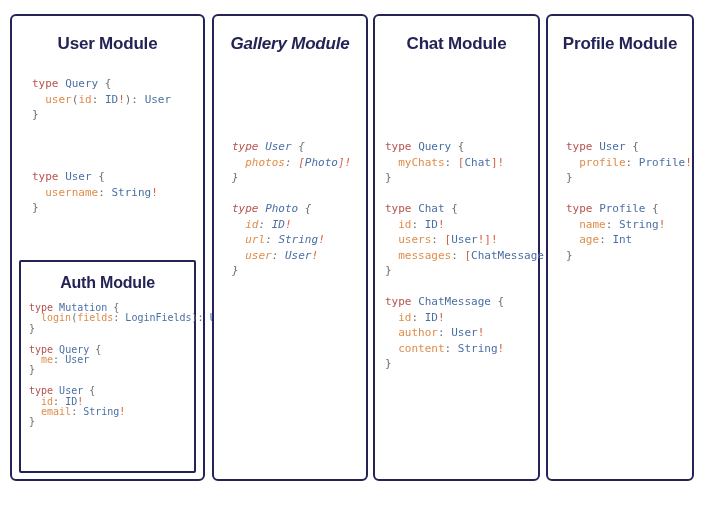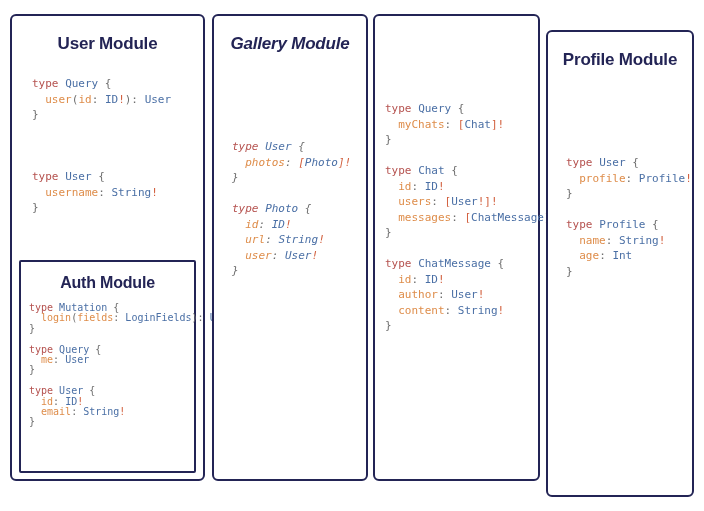--- a/index.html
+++ b/index.html
@@ -54,21 +54,21 @@
   .tname   { color: #4a6fa5; }
   .field   { color: #de8c49; }
   .punct   { color: #6f6f6f; }
   .bang    { color: #d2603e; }
   .brk     { color: #d2603e; }
 
   
   #mod-user     { left: 10px;  top: 14px;  width: 195px; height: 467px; }
   #mod-gallery  { left: 212px; top: 14px;  width: 156px; height: 467px; font-style: italic; }
   #mod-chat     { left: 373px; top: 14px;  width: 167px; height: 467px; }
-  #mod-profile  { left: 546px; top: 14px;  width: 148px; height: 467px; margin-top: 16px; }
+  #mod-profile  { left: 546px; top: 14px;  width: 148px; height: 467px; }
 
   #mod-user .code.top   { margin-left: 20px; margin-top: 22px; }
   #mod-gallery .code    { margin-left: 18px; margin-top: 85px; }
   #mod-chat .code       { margin-left: 10px; margin-top: 85px; }
   #mod-profile .code    { margin-left: 18px; margin-top: 85px; }
 
   
   #mod-auth {
     position: absolute;
     left: 7px;
@@ -106,20 +106,21 @@
       <div class="code"><div><span class="kw">type </span><span class="tname">Mutation</span><span class="punct"> {</span></div><div><span class="field">  login</span><span class="punct">(</span><span class="field">fields</span><span class="punct">: </span><span class="tname">LoginFields</span><span class="punct">): </span><span class="tname">User</span></div><div><span class="punct">}</span></div><div>&nbsp;</div><div><span class="kw">type </span><span class="tname">Query</span><span class="punct"> {</span></div><div><span class="field">  me</span><span class="punct">: </span><span class="tname">User</span></div><div><span class="punct">}</span></div><div>&nbsp;</div><div><span class="kw">type </span><span class="tname">User</span><span class="punct"> {</span></div><div><span class="field">  id</span><span class="punct">: </span><span class="tname">ID</span><span class="bang">!</span></div><div><span class="field">  email</span><span class="punct">: </span><span class="tname">String</span><span class="bang">!</span></div><div><span class="punct">}</span></div></div>
     </div>
   </div>
 
   <div class="module" id="mod-gallery">
     <div class="module-title">Gallery Module</div>
     <div class="code"><div><span class="kw">type </span><span class="tname">User</span><span class="punct"> {</span></div><div><span class="field">  photos</span><span class="punct">: </span><span class="brk">[</span><span class="tname">Photo</span><span class="brk">]</span><span class="bang">!</span></div><div><span class="punct">}</span></div><div>&nbsp;</div><div><span class="kw">type </span><span class="tname">Photo</span><span class="punct"> {</span></div><div><span class="field">  id</span><span class="punct">: </span><span class="tname">ID</span><span class="bang">!</span></div><div><span class="field">  url</span><span class="punct">: </span><span class="tname">String</span><span class="bang">!</span></div><div><span class="field">  user</span><span class="punct">: </span><span class="tname">User</span><span class="bang">!</span></div><div><span class="punct">}</span></div></div>
   </div>
 
   <div class="module" id="mod-chat">
+    <div class="module-title">Chat Module</div>
     <div class="code"><div><span class="kw">type </span><span class="tname">Query</span><span class="punct"> {</span></div><div><span class="field">  myChats</span><span class="punct">: </span><span class="brk">[</span><span class="tname">Chat</span><span class="brk">]</span><span class="bang">!</span></div><div><span class="punct">}</span></div><div>&nbsp;</div><div><span class="kw">type </span><span class="tname">Chat</span><span class="punct"> {</span></div><div><span class="field">  id</span><span class="punct">: </span><span class="tname">ID</span><span class="bang">!</span></div><div><span class="field">  users</span><span class="punct">: </span><span class="brk">[</span><span class="tname">User</span><span class="bang">!</span><span class="brk">]</span><span class="bang">!</span></div><div><span class="field">  messages</span><span class="punct">: </span><span class="brk">[</span><span class="tname">ChatMessage</span><span class="brk">]</span><span class="bang">!</span></div><div><span class="punct">}</span></div><div>&nbsp;</div><div><span class="kw">type </span><span class="tname">ChatMessage</span><span class="punct"> {</span></div><div><span class="field">  id</span><span class="punct">: </span><span class="tname">ID</span><span class="bang">!</span></div><div><span class="field">  author</span><span class="punct">: </span><span class="tname">User</span><span class="bang">!</span></div><div><span class="field">  content</span><span class="punct">: </span><span class="tname">String</span><span class="bang">!</span></div><div><span class="punct">}</span></div></div>
   </div>
 
   <div class="module" id="mod-profile">
     <div class="module-title">Profile Module</div>
     <div class="code"><div><span class="kw">type </span><span class="tname">User</span><span class="punct"> {</span></div><div><span class="field">  profile</span><span class="punct">: </span><span class="tname">Profile</span><span class="bang">!</span></div><div><span class="punct">}</span></div><div>&nbsp;</div><div><span class="kw">type </span><span class="tname">Profile</span><span class="punct"> {</span></div><div><span class="field">  name</span><span class="punct">: </span><span class="tname">String</span><span class="bang">!</span></div><div><span class="field">  age</span><span class="punct">: </span><span class="tname">Int</span></div><div><span class="punct">}</span></div></div>
   </div>
 
 </div>
 

